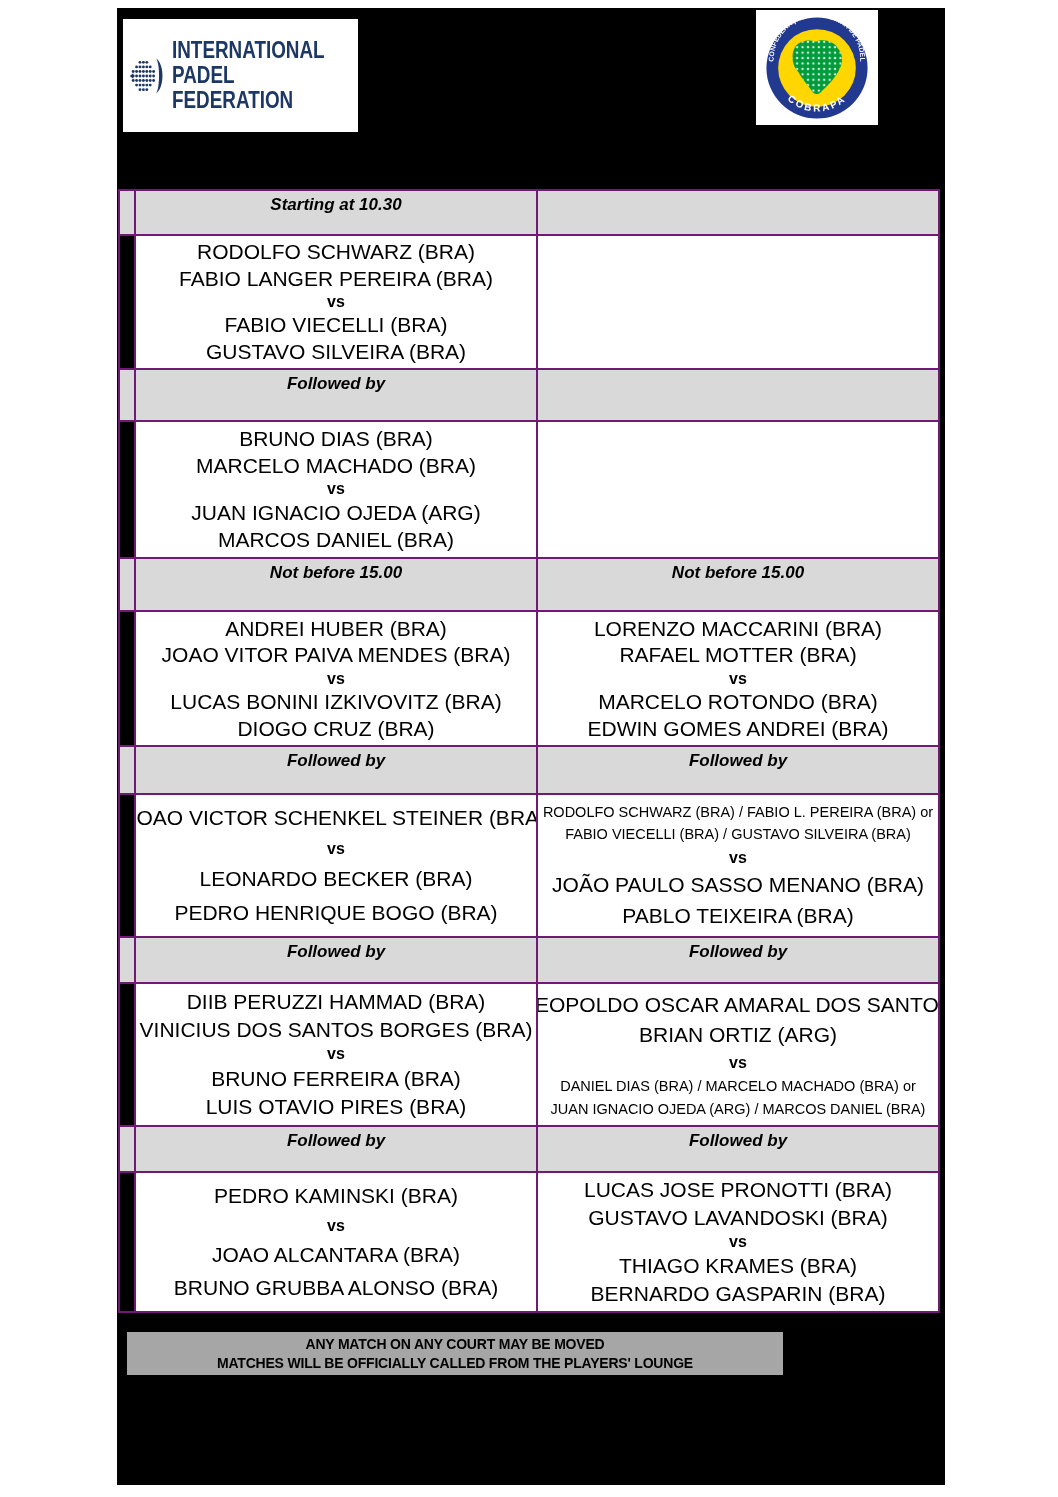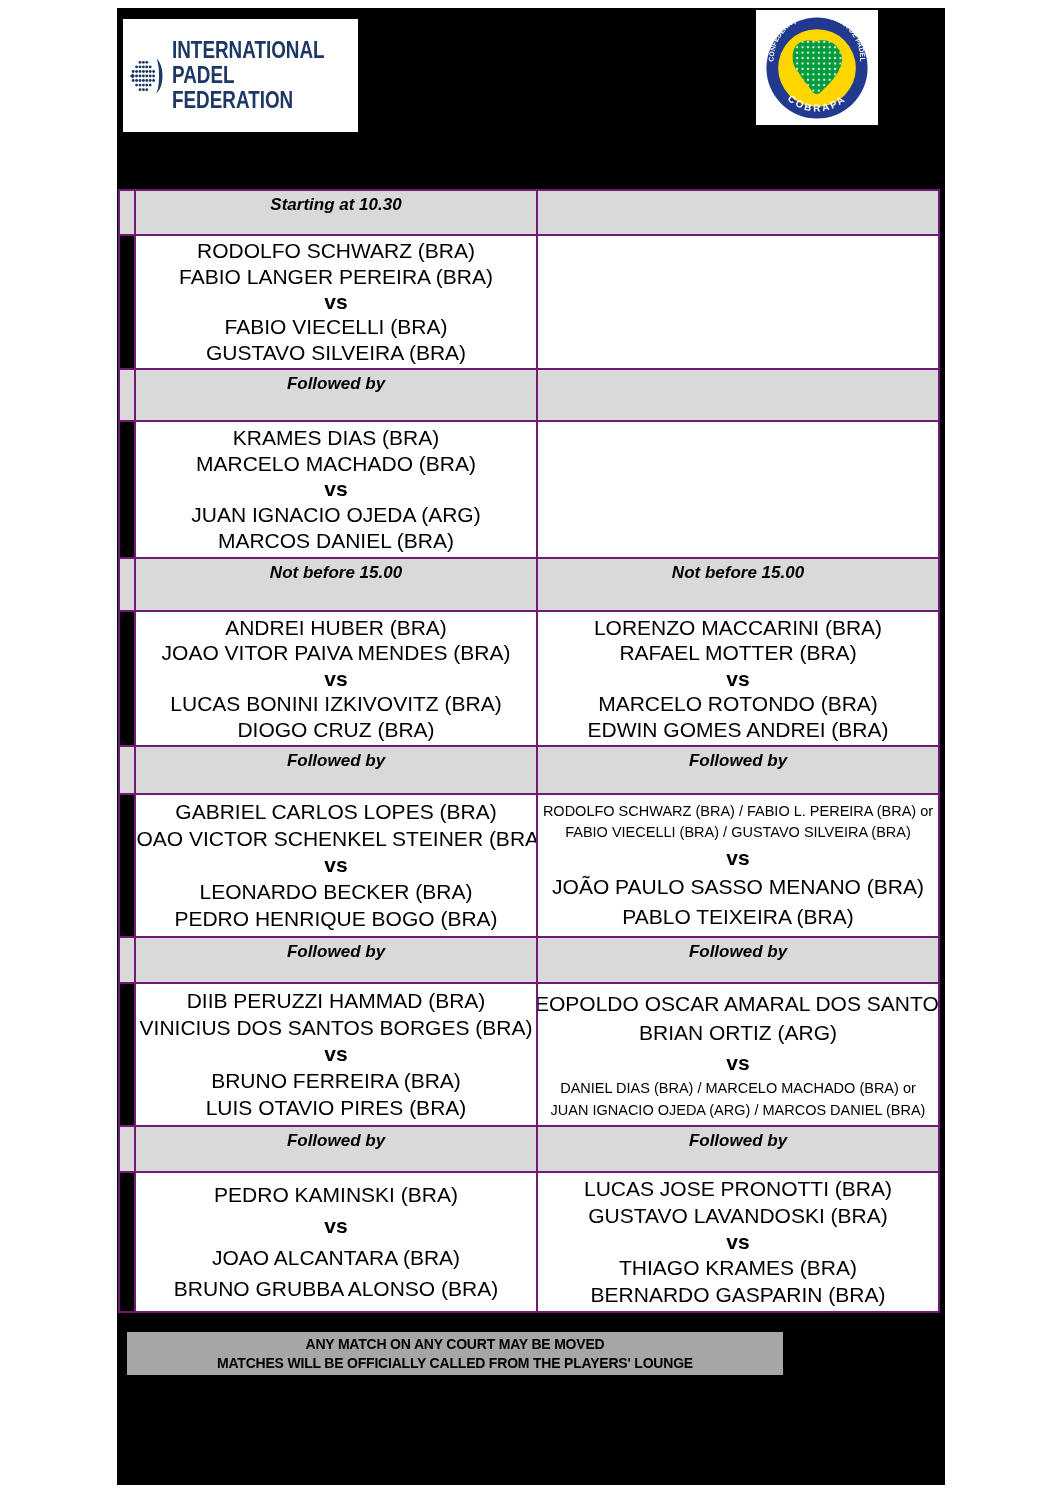--- a/index.html
+++ b/index.html
@@ -20,21 +20,21 @@
   
   .schedule{position:absolute;left:118px;top:189px;width:822px;background:#701a75;
             display:grid;grid-template-columns:14px 400px 400px;gap:2px;padding:2px;box-sizing:border-box;z-index:2;}
   .cell{background:#fff;box-sizing:border-box;overflow:hidden;}
   .cell.hdr{background:var(--header-gray,#d9d9d9);}
   .cell.dark{background:#000;}
   .session{font-weight:bold;font-style:italic;font-size:17px;text-align:center;padding-top:4px;}
   .match{display:flex;flex-direction:column;justify-content:space-evenly;align-items:center;text-align:center;padding:2px 0;}
   .line{white-space:nowrap;}
   .line.name{font-size:21px;}
-  .line.vs{font-size:21px;font-weight:bold;}
+  .line.vs{font-size:16px;font-weight:bold;}
   .line.small{font-size:14.5px;}
 
   
   .footer{position:absolute;left:127px;top:1332px;width:656px;height:43px;background:var(--footer-gray,#a6a6a6);
           display:flex;flex-direction:column;justify-content:space-evenly;align-items:center;
           font-weight:bold;font-size:14px;letter-spacing:-0.2px;z-index:2;}
 </style>
 </head>
 <body>
 
@@ -126,21 +126,21 @@
       <div class="line vs">vs</div>
       <div class="line name">FABIO VIECELLI (BRA)</div>
       <div class="line name">GUSTAVO SILVEIRA (BRA)</div>
     </div>
     <div class="cell match"></div>
     <div class="cell narrow hdr"></div>
     <div class="cell hdr session">Followed by</div>
     <div class="cell hdr session"></div>
     <div class="cell narrow dark"></div>
     <div class="cell match">
-      <div class="line name">KRAMES DIAS (BRA)</div>
+      <div class="line name">BRUNO DIAS (BRA)</div>
       <div class="line name">MARCELO MACHADO (BRA)</div>
       <div class="line vs">vs</div>
       <div class="line name">JUAN IGNACIO OJEDA (ARG)</div>
       <div class="line name">MARCOS DANIEL (BRA)</div>
     </div>
     <div class="cell match"></div>
     <div class="cell narrow hdr"></div>
     <div class="cell hdr session">Not before 15.00</div>
     <div class="cell hdr session">Not before 15.00</div>
     <div class="cell narrow dark"></div>
@@ -156,21 +156,20 @@
       <div class="line name">RAFAEL MOTTER (BRA)</div>
       <div class="line vs">vs</div>
       <div class="line name">MARCELO ROTONDO (BRA)</div>
       <div class="line name">EDWIN GOMES ANDREI (BRA)</div>
     </div>
     <div class="cell narrow hdr"></div>
     <div class="cell hdr session">Followed by</div>
     <div class="cell hdr session">Followed by</div>
     <div class="cell narrow dark"></div>
     <div class="cell match">
-      <div class="line name">GABRIEL CARLOS LOPES (BRA)</div>
       <div class="line name">JOAO VICTOR SCHENKEL STEINER (BRA)</div>
       <div class="line vs">vs</div>
       <div class="line name">LEONARDO BECKER (BRA)</div>
       <div class="line name">PEDRO HENRIQUE BOGO (BRA)</div>
     </div>
     <div class="cell match">
       <div class="line small">RODOLFO SCHWARZ (BRA) / FABIO L. PEREIRA (BRA)  or</div>
       <div class="line small">FABIO VIECELLI (BRA) / GUSTAVO SILVEIRA (BRA)</div>
       <div class="line vs">vs</div>
       <div class="line name">JOÃO PAULO SASSO MENANO (BRA)</div>

